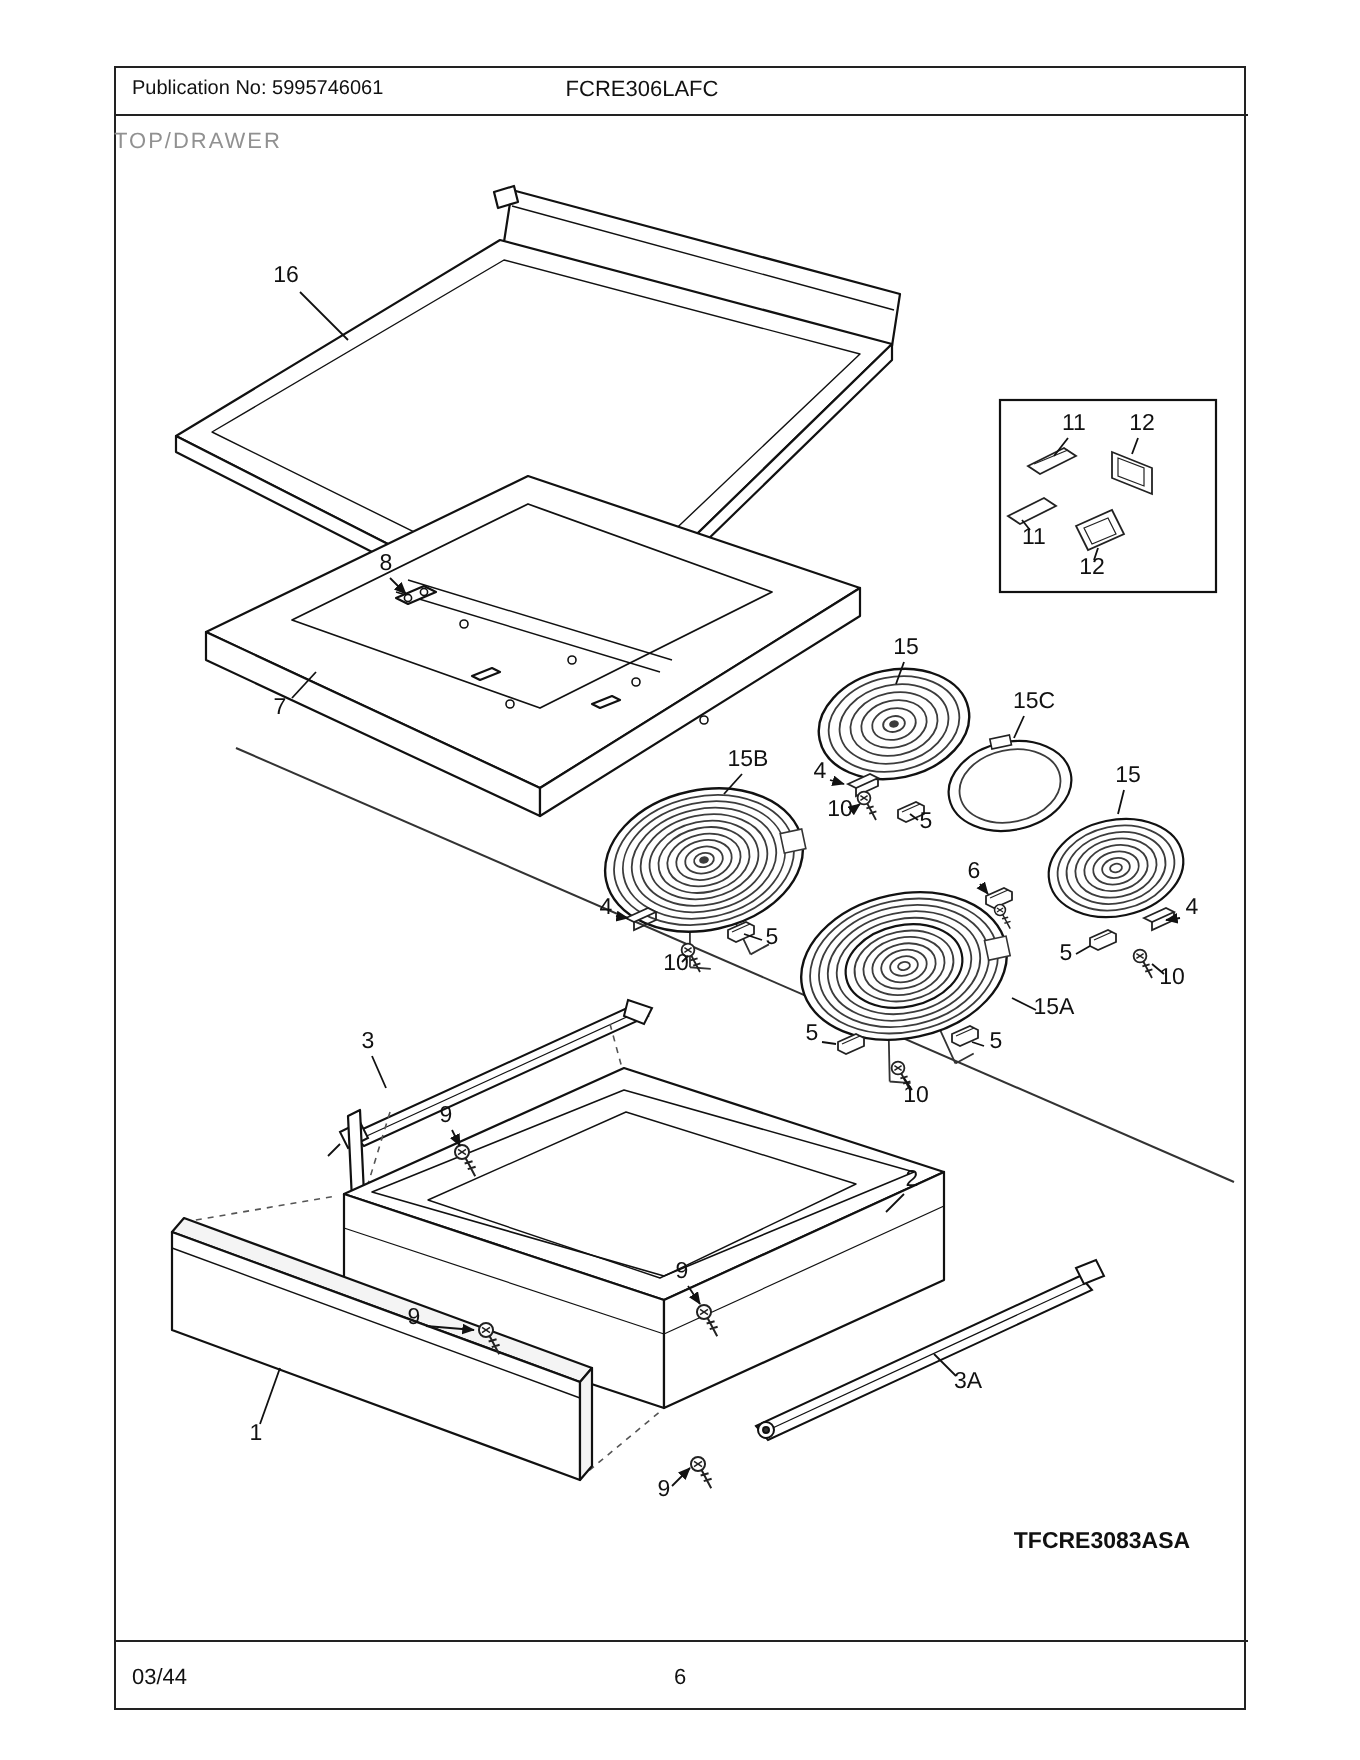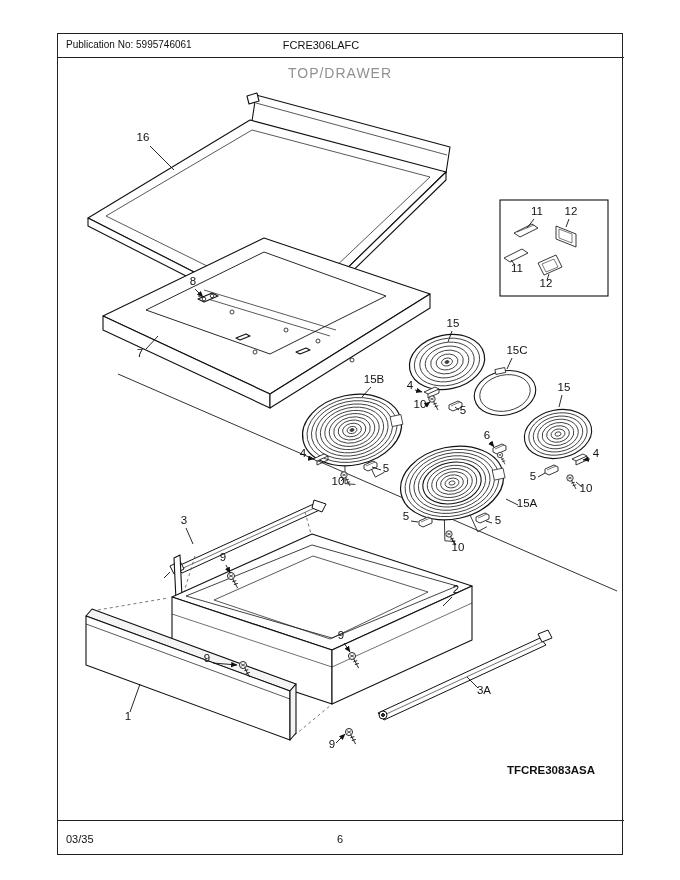--- a/index.html
+++ b/index.html
@@ -3,42 +3,42 @@
 <meta charset="utf-8">
 <style>
   html,body{margin:0;padding:0;background:#fff;}
   .page{position:relative;width:680px;height:880px;background:#fff;overflow:hidden;
         font-family:"Liberation Sans",sans-serif;color:#111;}
   .page-border{position:absolute;left:57px;top:33px;width:566px;height:822px;
         border:1px solid #222;box-sizing:border-box;}
   .hdr-pub{position:absolute;left:66px;top:39px;font-size:10px;}
   .hdr-model{position:absolute;left:57px;top:39px;width:528px;text-align:center;font-size:11px;}
   .hdr-rule{position:absolute;left:57px;top:57px;width:567px;height:1px;background:#222;}
-  .hdr-section{position:absolute;left:57px;top:65px;width:566px;text-align:center;
-        font-size:14px;color:#919191;letter-spacing:1px;}
+  .hdr-section{position:absolute;left:57px;top:65px;width:566px;text-align:left;
+        font-size:11px;color:#919191;letter-spacing:1px;}
   .ftr-rule{position:absolute;left:57px;top:820px;width:567px;height:1px;background:#222;}
   .ftr-date{position:absolute;left:66px;top:833px;font-size:11px;}
   .ftr-page{position:absolute;left:57px;top:833px;width:566px;text-align:center;font-size:11px;}
   svg.diagram{position:absolute;left:0;top:0;width:680px;height:880px;}
   .callout{font-family:"Liberation Sans",sans-serif;font-size:11.5px;fill:#111;text-anchor:middle;}
   .leader{stroke:#111;stroke-width:0.9;fill:none;}
   .drawid{font-family:"Liberation Sans",sans-serif;font-size:11.5px;font-weight:bold;
         fill:#111;text-anchor:middle;}
 </style>
 </head>
 <body>
 
 <div class="page">
   <div class="page-border"></div>
   <div class="hdr-pub">Publication No: 5995746061</div>
   <div class="hdr-model">FCRE306LAFC</div>
   <div class="hdr-rule"></div>
   <div class="hdr-section">TOP/DRAWER</div>
   <div class="ftr-rule"></div>
-  <div class="ftr-date">03/35</div>
+  <div class="ftr-date">03/44</div>
   <div class="ftr-page">6</div>
 
   <svg class="diagram" viewBox="0 0 680 880" xmlns="http://www.w3.org/2000/svg" xmlns:xlink="http://www.w3.org/1999/xlink">
     <defs>
       <marker id="arrow" markerWidth="8" markerHeight="8" refX="6.5" refY="3" orient="auto">
         <path d="M0,0 L7,3 L0,6 Z" fill="#111"></path>
       </marker>
       <g id="g-clip">
         <path d="M0,2 L9,-2 L13,0 L13,4 L4,8 L0,6 Z" fill="#fff" stroke="#222" stroke-width="0.9"></path>
         <path d="M2,3 L11,-1" stroke="#222" stroke-width="0.6"></path>

